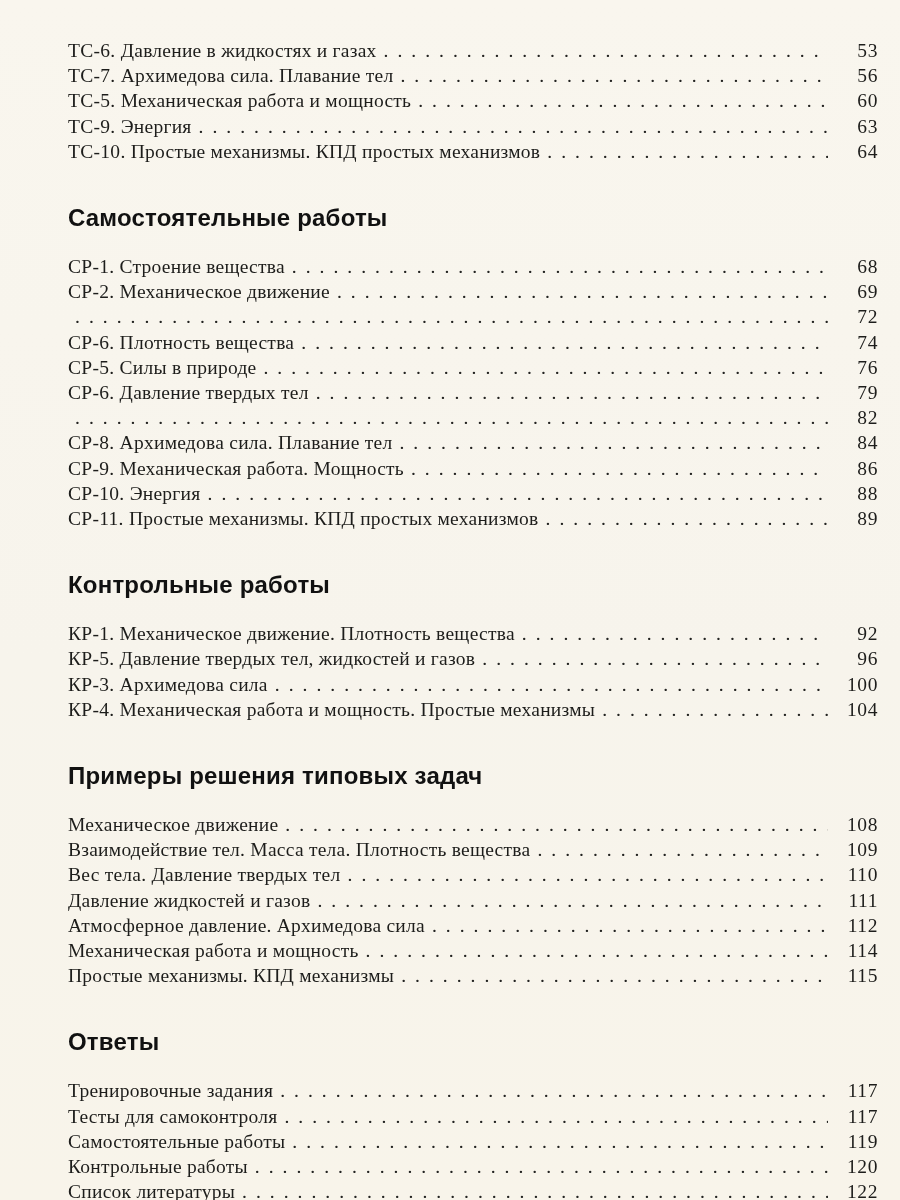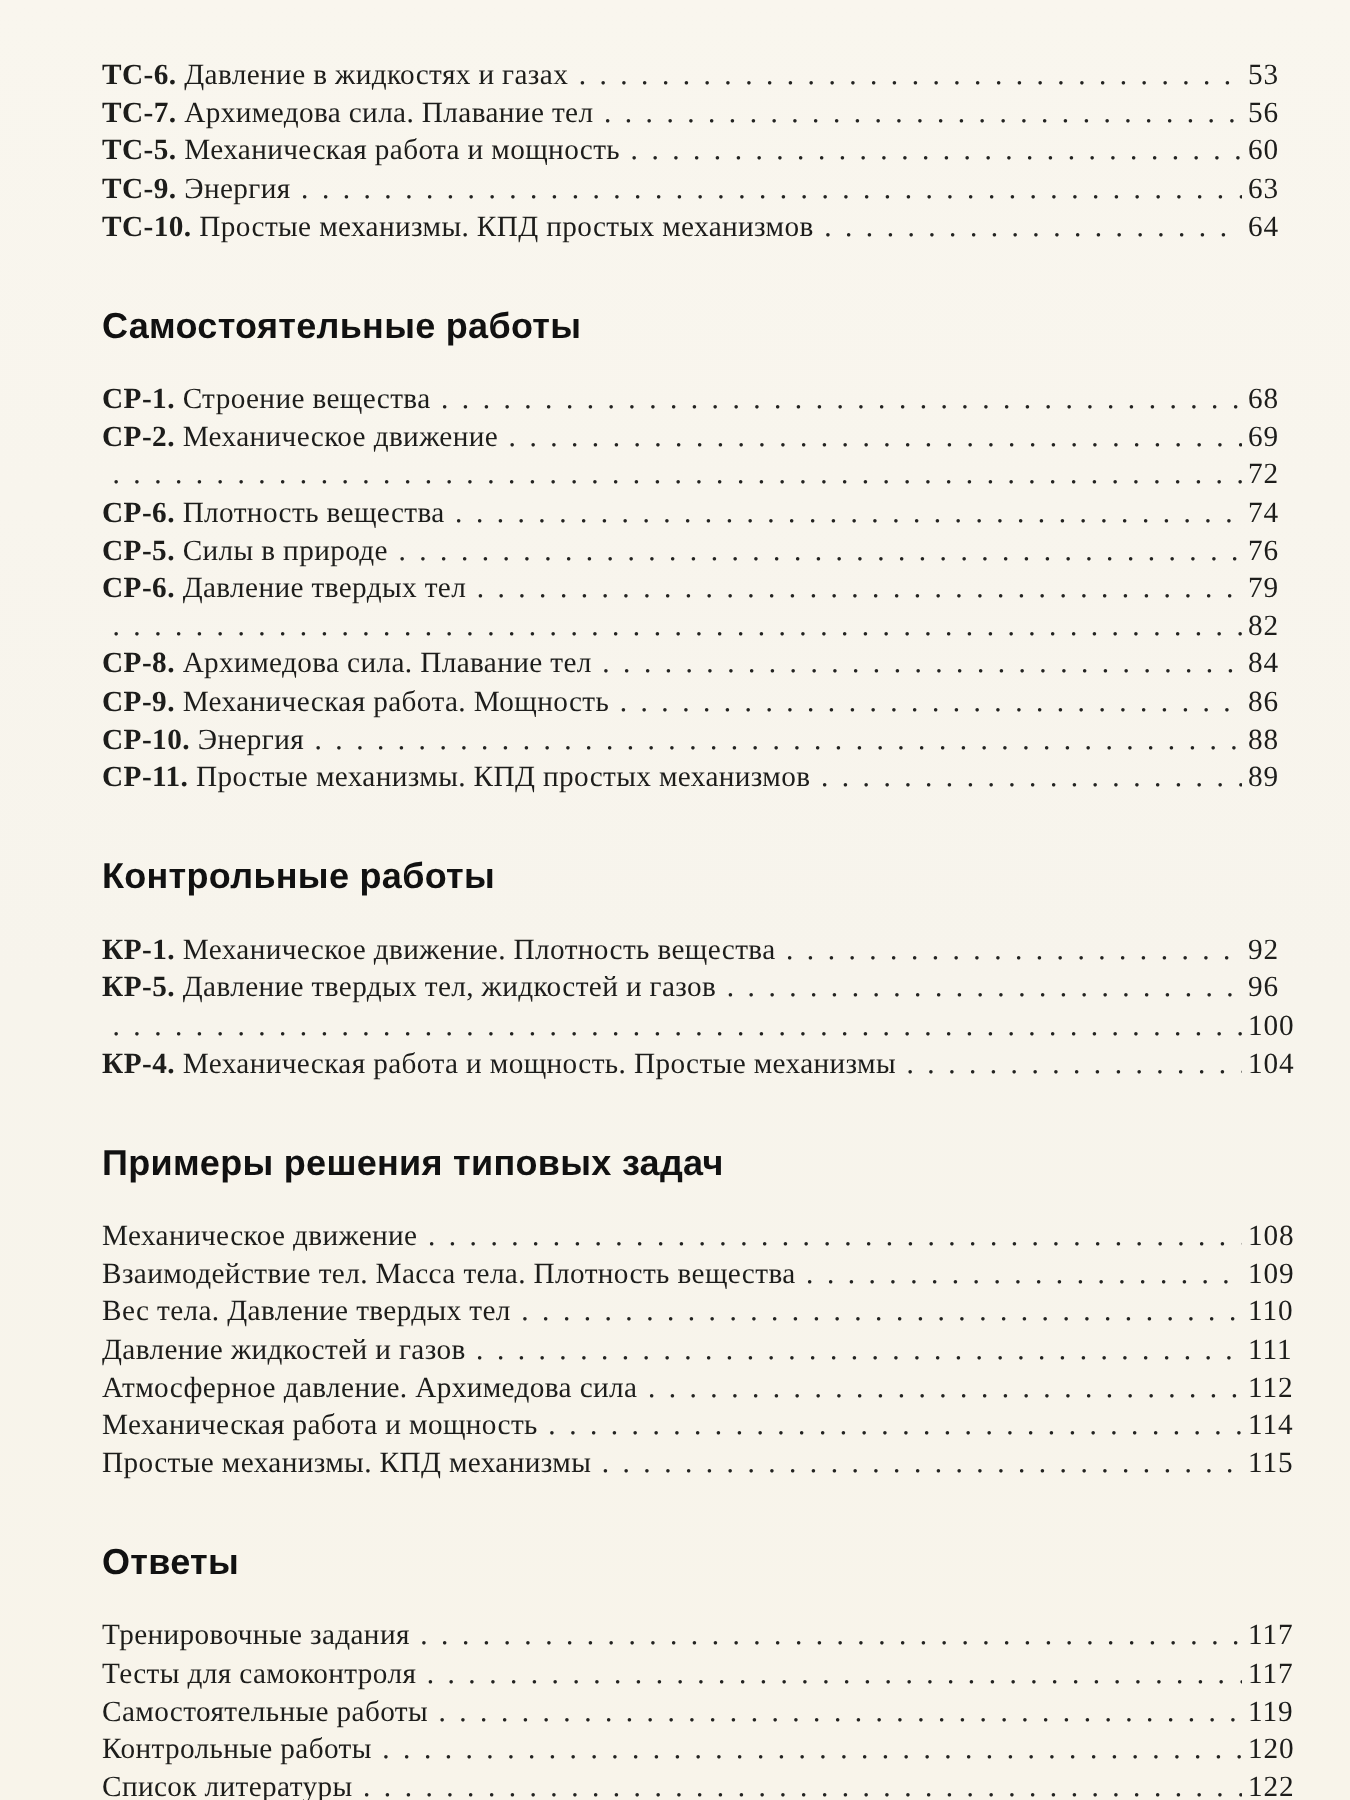--- a/index.html
+++ b/index.html
@@ -31,34 +31,34 @@
   }
   .entries { margin: 0; }
   .row {
     display: flex;
     align-items: baseline;
     font-size: 19.5px;
     line-height: 25.2px;
     white-space: nowrap;
   }
   .label { flex: 0 0 auto; letter-spacing: 0.25px; }
-  .prefix { font-weight: 700; letter-spacing: 0.3px; }
+  .prefix { font-weight: 400; letter-spacing: 0.3px; }
   .leader {
     flex: 1 1 auto;
     min-width: 0;
     overflow: hidden;
     white-space: nowrap;
     letter-spacing: 9px;
     margin: 0 4px 0 7px;
     color: #232321;
   }
   .pagenum {
     flex: 0 0 auto;
     min-width: 46px;
-    text-align: left;
+    text-align: right;
     letter-spacing: 0.6px;
     color: #1d1d1b;
   }
 </style>
 </head>
 <body>
 
 <div class="page">
   <div class="toc" id="toc">
       <div class="entries">
@@ -150,20 +150,21 @@
           <span class="label"><b class="prefix">КР-1.</b> <span>Механическое движение. Плотность вещества</span></span>
           <span class="leader">................................................................................</span>
           <span class="pagenum">92</span>
         </div>
         <div class="row">
           <span class="label"><b class="prefix">КР-5.</b> <span>Давление твердых тел, жидкостей и газов</span></span>
           <span class="leader">................................................................................</span>
           <span class="pagenum">96</span>
         </div>
         <div class="row">
+          <span class="label"><b class="prefix">КР-3.</b> <span>Архимедова сила</span></span>
           <span class="leader">................................................................................</span>
           <span class="pagenum">100</span>
         </div>
         <div class="row">
           <span class="label"><b class="prefix">КР-4.</b> <span>Механическая работа и мощность. Простые механизмы</span></span>
           <span class="leader">................................................................................</span>
           <span class="pagenum">104</span>
         </div>
       </div>
       <h2 class="sec-heading">Примеры решения типовых задач</h2>

